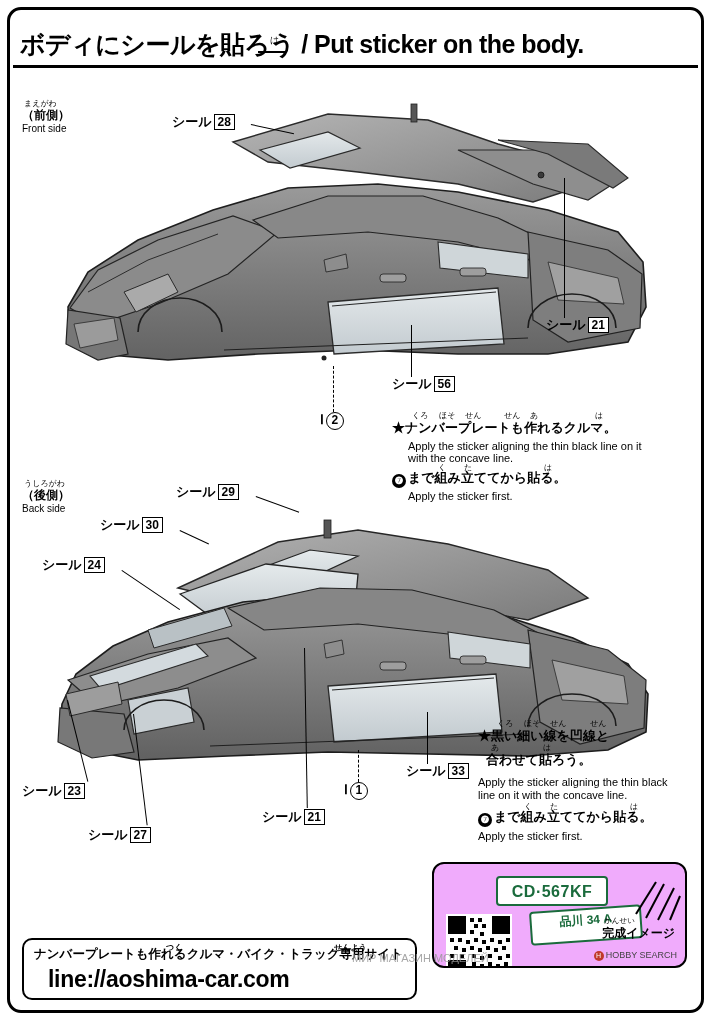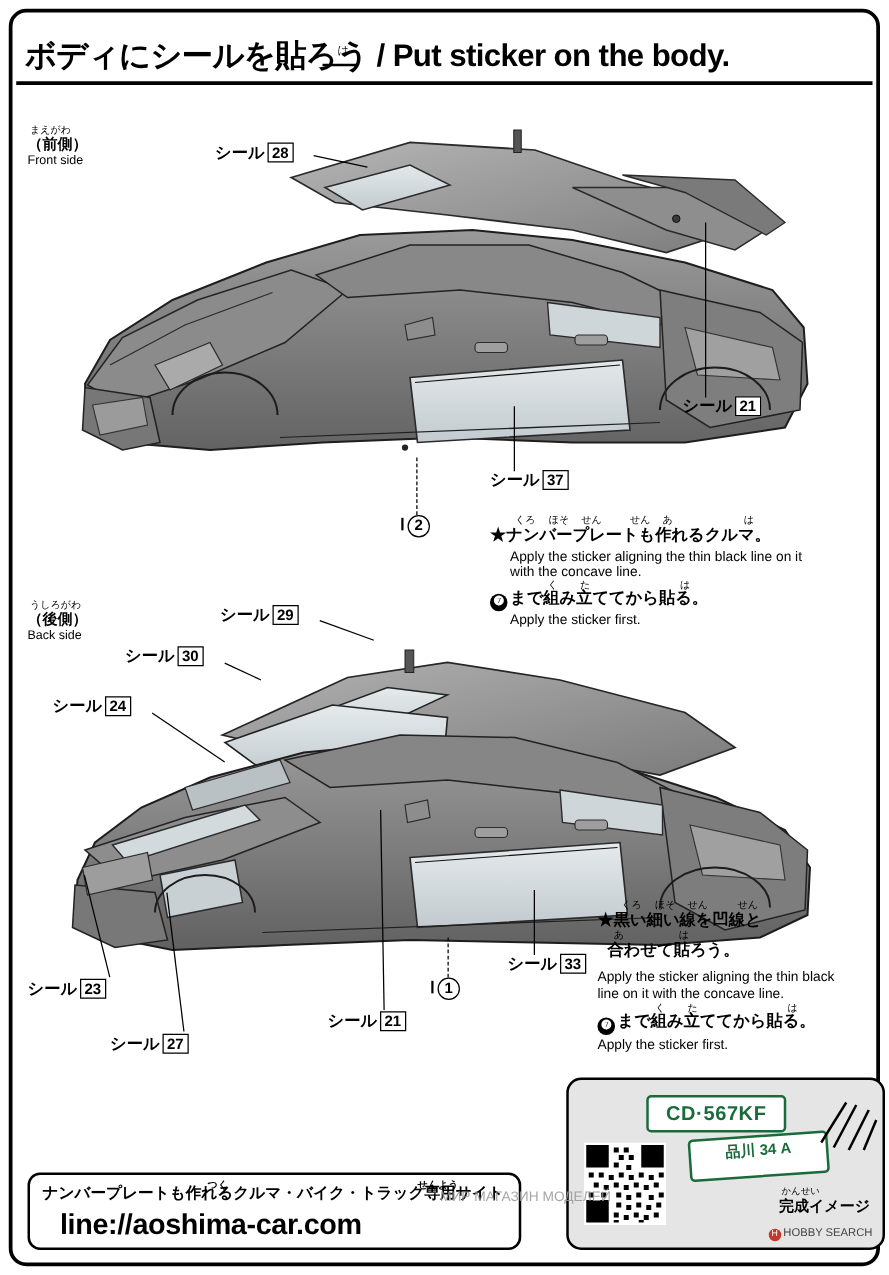--- a/index.html
+++ b/index.html
@@ -154,25 +154,25 @@
     font-weight: bold;
     letter-spacing: -0.3px;
     white-space: nowrap;
   }
   .ruby-tsuku { position: absolute; left: 132px; top: -4px; font-size: 8px; }
   .ruby-senyo { position: absolute; left: 300px; top: -4px; font-size: 8px; }
 
   
   .promo {
     position: absolute;
-    left: 453px; top: 862px;
-    width: 255px; height: 138px;
+    left: 432px; top: 862px;
+    width: 255px; height: 106px;
     border: 2px solid #000;
     border-radius: 12px;
-    background: #e5e5e5;
+    background: #f0abfc;
     overflow: hidden;
   }
   .plate {
     position: absolute;
     left: 62px; top: 12px;
     width: 112px; height: 30px;
     border: 2px solid #1a6b3c;
     border-radius: 4px;
     background: #fff;
     color: #1a6b3c;
@@ -337,21 +337,21 @@
     <span>シール</span><span class="num">28</span>
   </div>
   <div class="line" style="left:251px; top:124px; width:44px; transform:rotate(12deg);"></div>
 
   <div class="lbl" style="left:546px; top:316px;">
     <span>シール</span><span class="num">21</span>
   </div>
   <div class="line" style="left:565px; top:178px; width:140px; transform:rotate(90deg);"></div>
 
   <div class="lbl" style="left:392px; top:375px;">
-    <span>シール</span><span class="num">37</span>
+    <span>シール</span><span class="num">56</span>
   </div>
   <div class="line" style="left:412px; top:325px; width:52px; transform:rotate(90deg);"></div>
 
   <div class="dline" style="left:333px; top:366px; height:46px;"></div>
   <div class="lbl" style="left:320px; top:412px;">
     <span>Ⅰ</span><span class="num" style="border-radius:50%; width:18px; height:18px; line-height:15px;">2</span>
   </div>
 
   <div>
     <div class="rubytop" style="left:412px; top:410px;">くろ</div>

